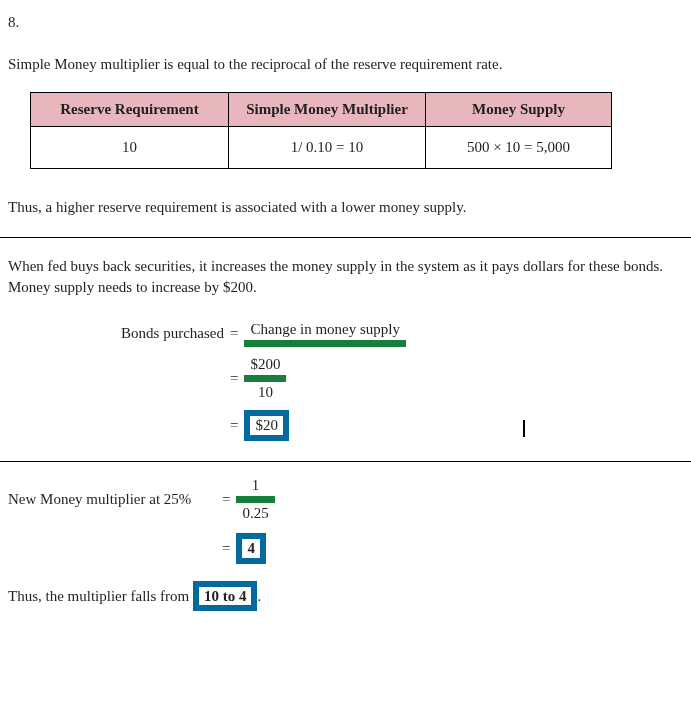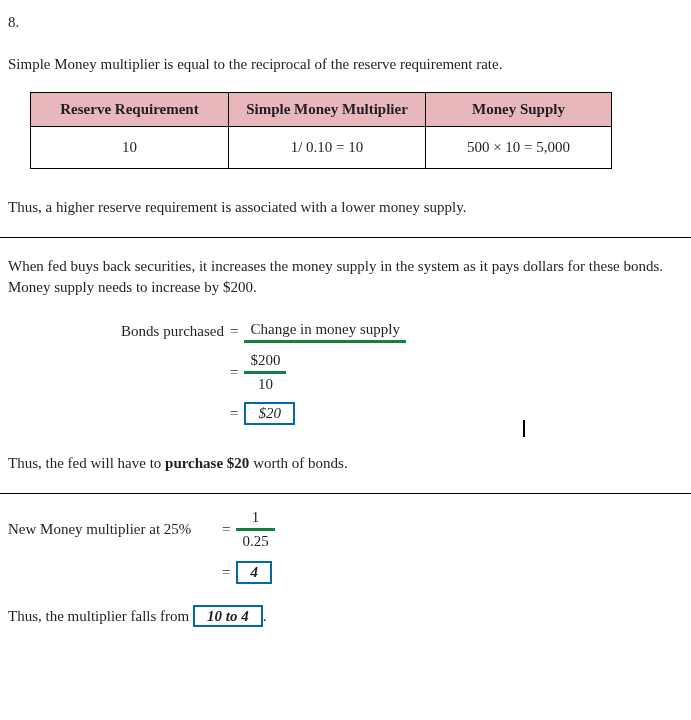--- a/index.html
+++ b/index.html
@@ -56,23 +56,23 @@
     text-align: justify;
     line-height: 21px;
   }
 
   .eq-block { margin-top: 22px; }
   .eq-line { display: flex; align-items: center; margin-top: 8px; }
   .eq-line.first { margin-left: 55px; margin-top: 0; }
   .eq-lhs { display: inline-block; width: 216px; text-align: right; }
   .eq-sign { margin: 0 6px; }
   .frac { display: inline-block; text-align: center; vertical-align: middle; }
-  .frac .num { display: block; padding: 1px 6px 2px 6px; border-bottom: 3px solid #15803d; }
+  .frac .num { display: block; padding: 1px 6px 2px 6px; border-bottom: 7px solid #15803d; }
   .frac .den { display: block; padding: 2px 6px 1px 6px; }
-  .boxed { border: 2px solid #0369a1; padding: 1px 12px; font-style: italic; }
+  .boxed { border: 6px solid #0369a1; padding: 1px 5px; }
   .bold { font-weight: bold; }
 
   .conclusion-bonds { margin-top: 28px; }
 
   .eq2-block { margin-top: 14px; }
   .eq2-line { display: flex; align-items: center; margin-top: 10px; }
   .eq2-lhs { display: inline-block; width: 208px; text-align: left; }
 
   .conclusion-multiplier { margin-top: 22px; }
 
@@ -133,23 +133,20 @@
         <span class="den">10</span>
       </span>
     </div>
     <div class="eq-line">
       <span class="eq-lhs"></span>
       <span class="eq-sign">=</span>
       <span class="boxed">$20</span>
     </div>
   </div>
 
-  <div class="conclusion-bonds line-text">
-    <span>Thus, the fed will have to </span><span class="bold">purchase $20</span><span> worth of bonds.</span>
-  </div>
 
   <hr class="divider">
 
   <div class="eq2-block">
     <div class="eq2-line">
       <span class="eq2-lhs">New Money multiplier at 25%</span>
       <span class="eq-sign">=</span>
       <span class="frac">
         <span class="num">1</span>
         <span class="den">0.25</span>

